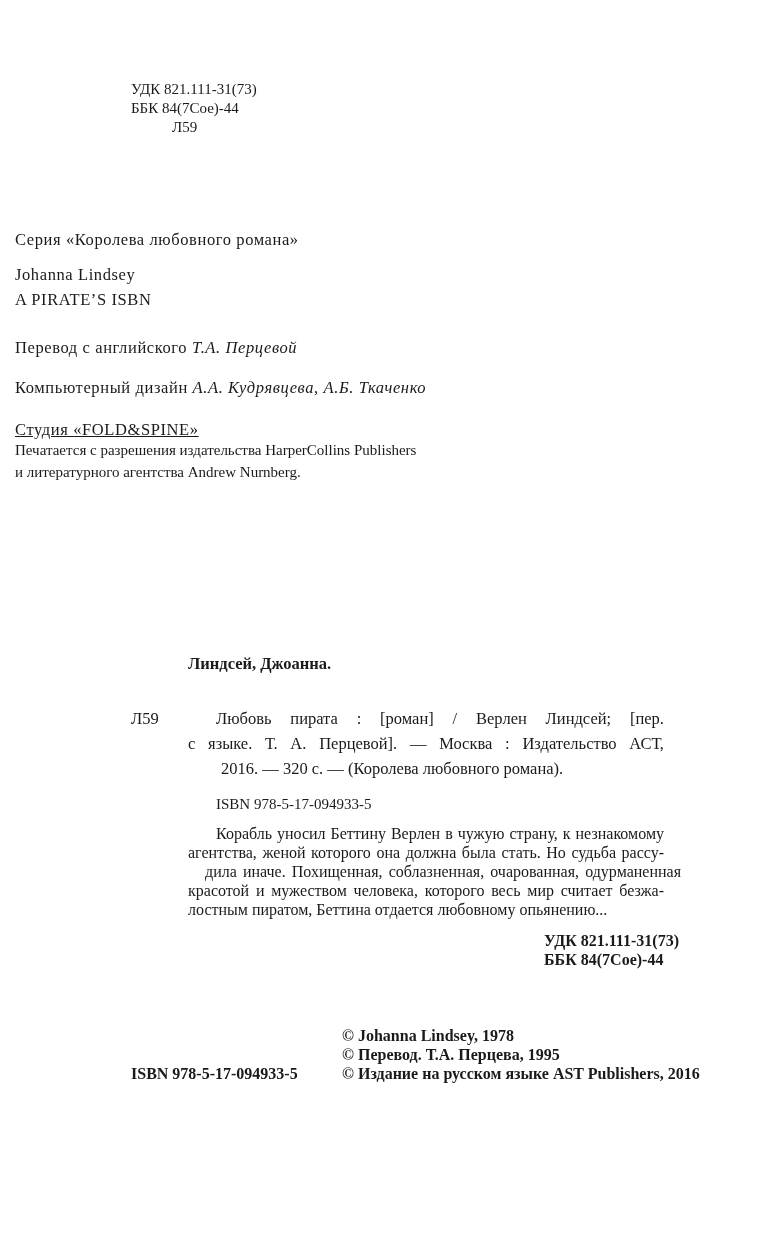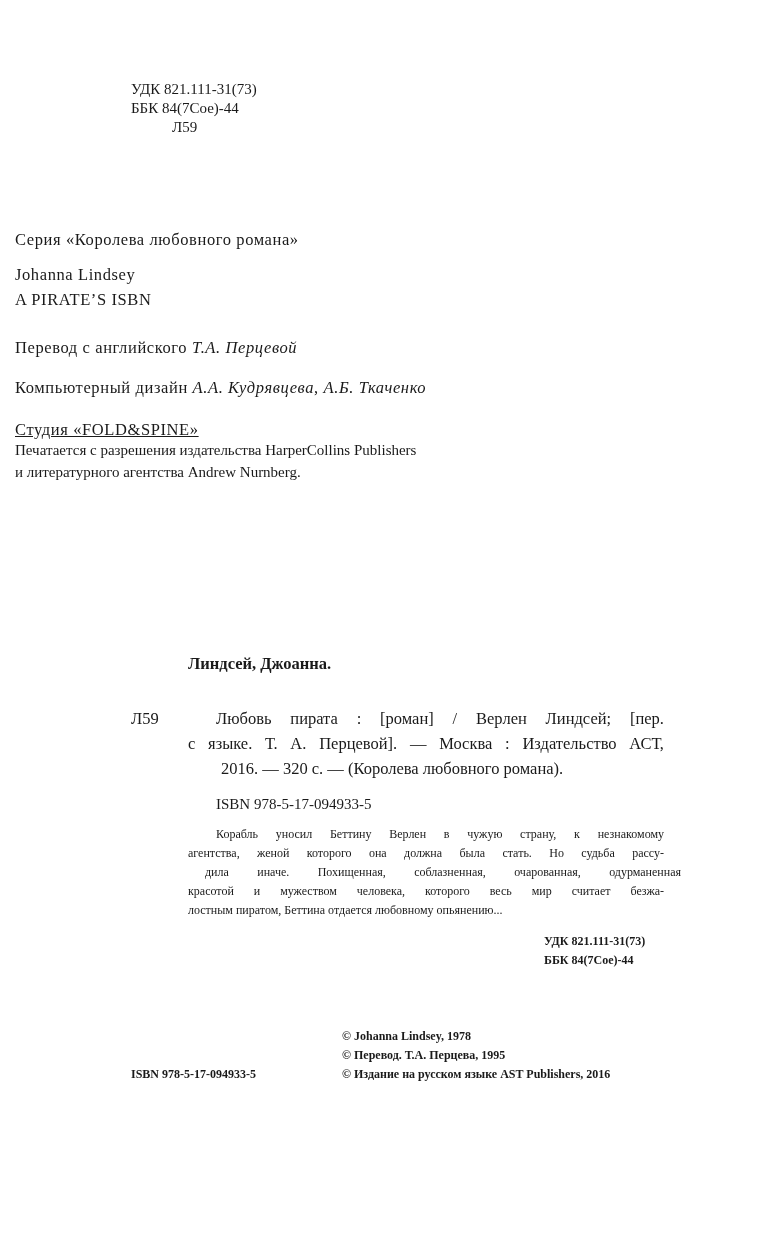--- a/index.html
+++ b/index.html
@@ -4,21 +4,21 @@
 <style>
   html, body { margin: 0; padding: 0; background: #ffffff; }
   body {
     width: 768px; height: 1241px; position: relative; overflow: hidden;
     font-family: "Liberation Serif", "DejaVu Serif", serif;
     color: #1a1a1a;
   }
   .abs { position: absolute; white-space: nowrap; }
   .f17 { font-size: 16.5px; line-height: 20px; }
   .f15 { font-size: 15px; line-height: 19px; }
-  .f14 { font-size: 12px; line-height: 18px; }
+  .f14 { font-size: 16px; line-height: 18px; }
   .center { left: 0; width: 673px; text-align: left; margin-left: 15px; }
   .b { font-weight: bold; }
   .i { font-style: italic; }
   .spaced { letter-spacing: 0.6px; }
   .justify { text-align: justify; text-align-last: justify; white-space: normal; }
 </style>
 </head>
 <body>
 
 <div class="abs f15" style="left:131px; top:80px;">УДК 821.111-31(73)</div>

